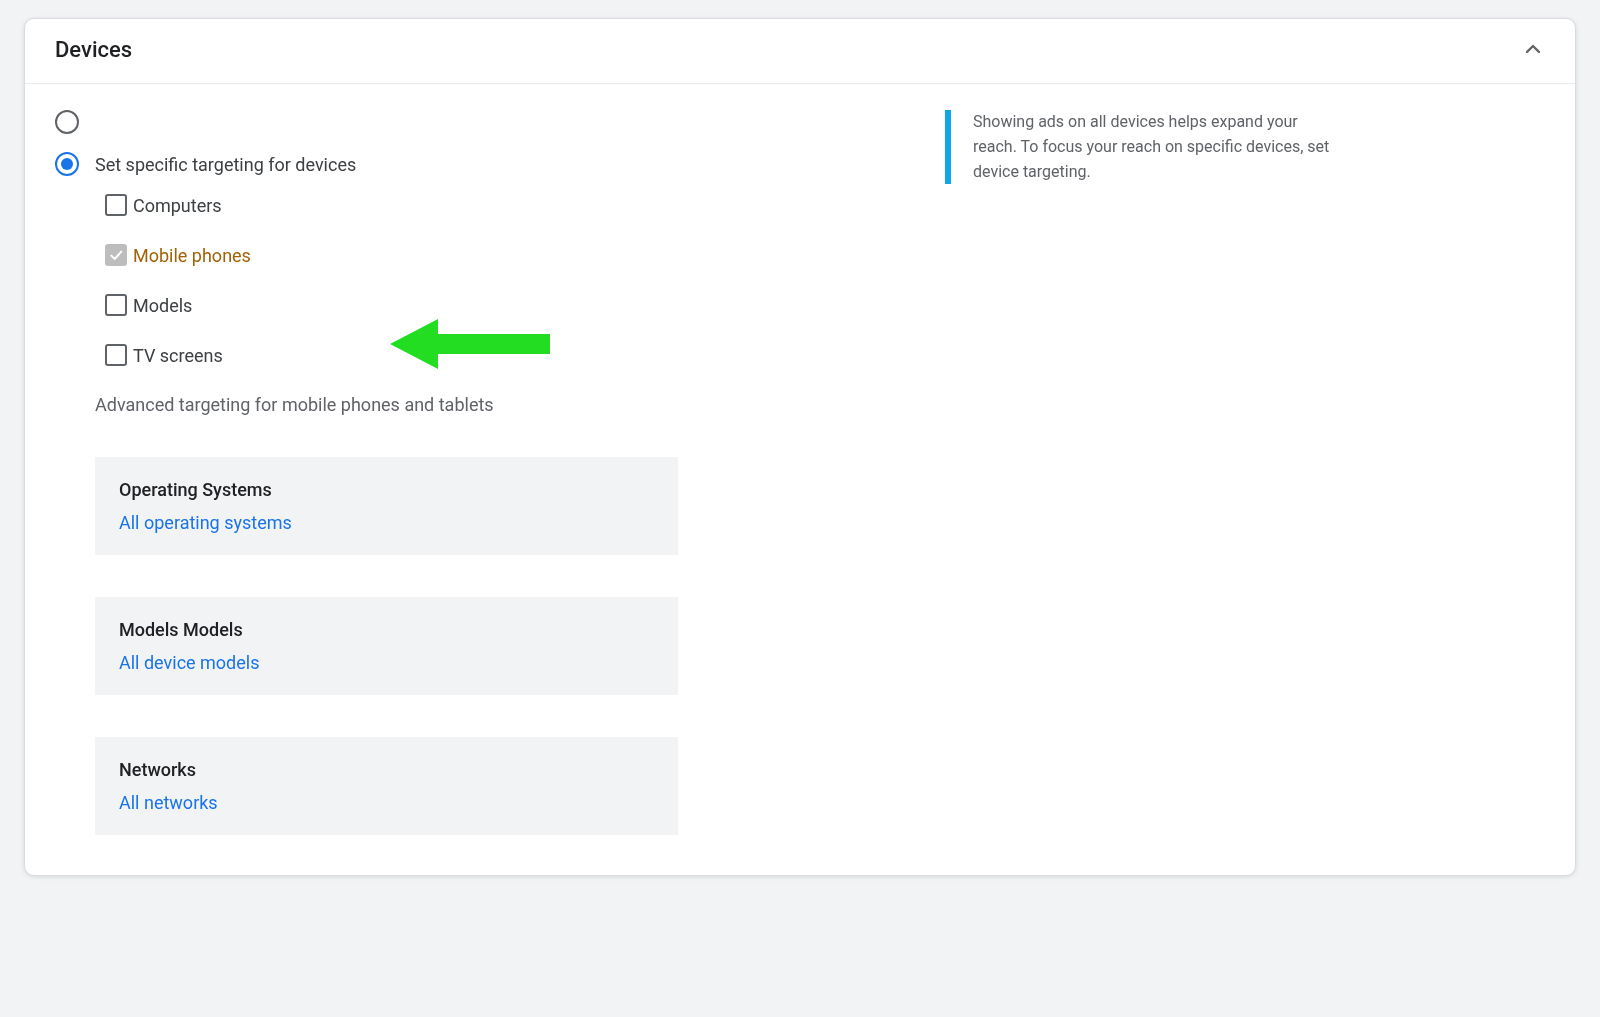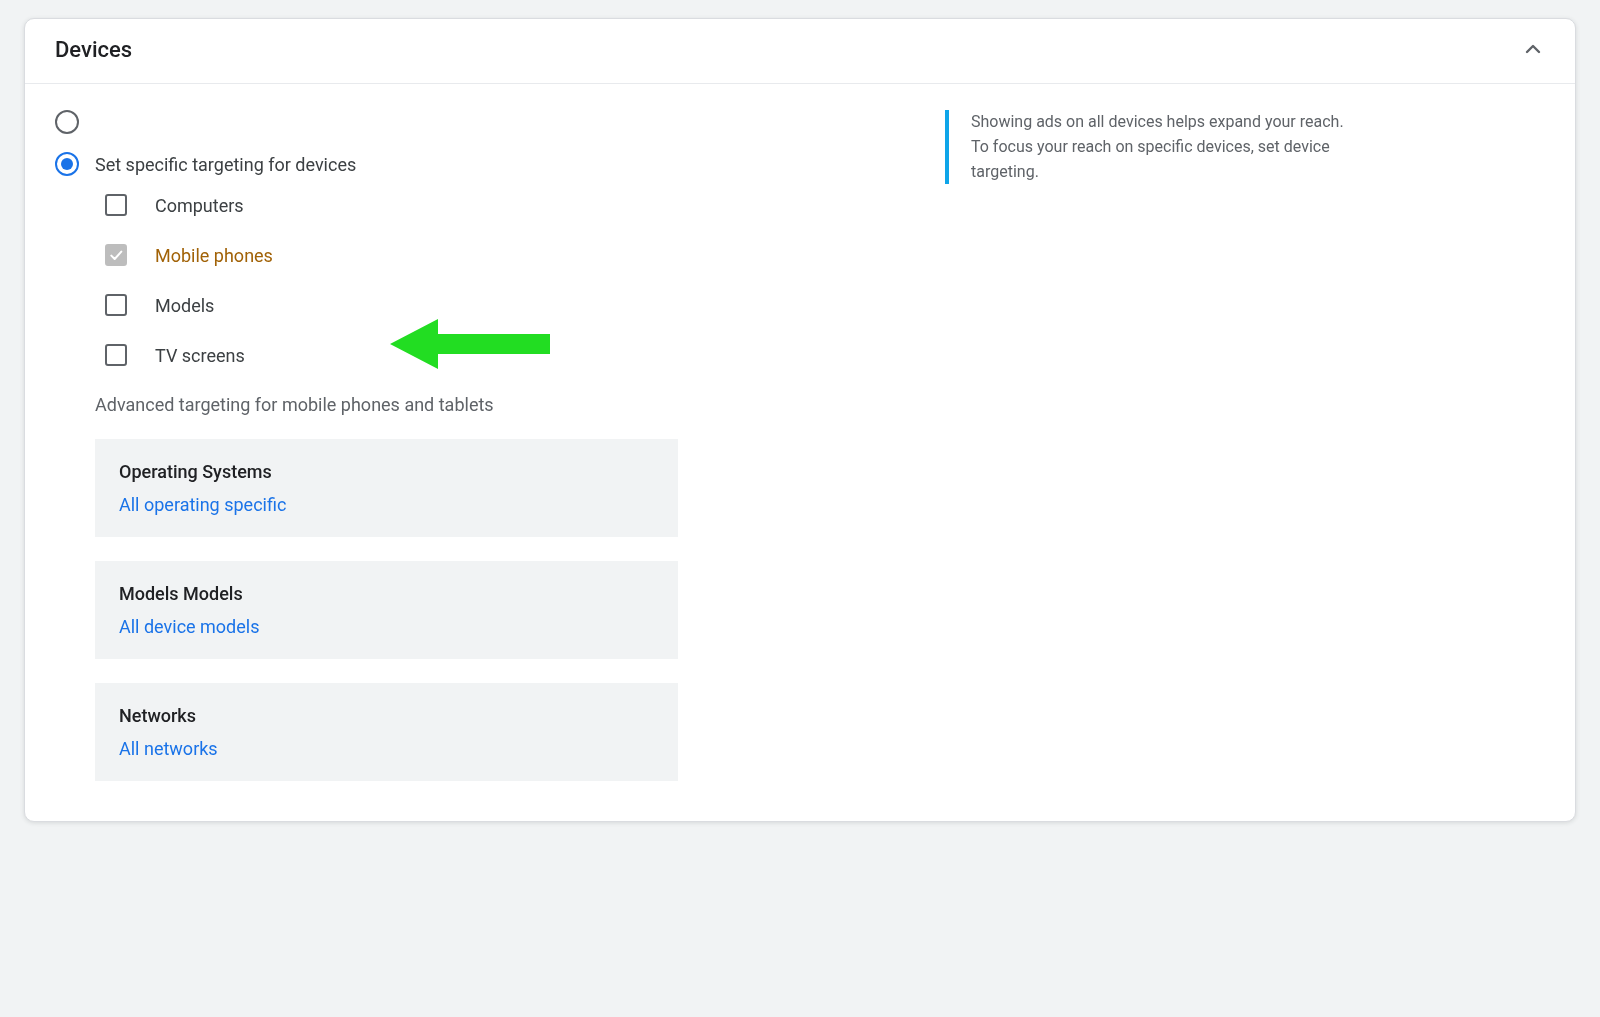--- a/index.html
+++ b/index.html
@@ -36,21 +36,21 @@
     padding: 26px 30px 40px 30px;
   }
   .main-col {
     flex: 1 1 auto;
     max-width: 890px;
     position: relative;
   }
   .side-col {
     width: 400px;
     padding-left: 22px;
-    border-left: 4px solid #0ea5e9;
+    border-left: 6px solid #0ea5e9;
     color: #5f6368;
     font-size: 16px;
     line-height: 1.55;
     align-self: flex-start;
   }
   .radio-row {
     display: flex;
     align-items: center;
     gap: 16px;
     margin-bottom: 18px;
@@ -75,21 +75,21 @@
     font-size: 18px;
     color: #3c4043;
   }
   .device-list {
     margin-left: 50px;
     margin-top: 8px;
   }
   .check-row {
     display: flex;
     align-items: center;
-    gap: 28px;
+    gap: 6px;
     margin-bottom: 28px;
     cursor: pointer;
   }
   .cbox {
     width: 22px; height: 22px;
     border: 2px solid #5f6368;
     border-radius: 3px;
     display: flex;
     align-items: center;
     justify-content: center;
@@ -106,21 +106,21 @@
   }
   .check-label.disabled { color: #a16207; }
   .section-sub {
     margin-top: 18px;
     margin-left: 40px;
     color: #5f6368;
     font-size: 18px;
   }
   .adv-box {
     margin-left: 40px;
-    margin-top: 24px;
+    margin-top: 42px;
     background: #f1f3f4;
     border-radius: 0;
     padding: 22px 24px;
     width: 583px;
   }
   .adv-title {
     font-size: 18px;
     font-weight: 500;
     color: #202124;
     margin-bottom: 12px;
@@ -192,21 +192,21 @@
         <div class="check-row">
           <span class="cbox"></span>
           <span class="check-label">TV screens</span>
         </div>
       </div>
 
       <div class="section-sub">Advanced targeting for mobile phones and tablets</div>
 
       <div class="adv-box">
         <div class="adv-title">Operating Systems</div>
-        <div class="adv-link">All operating specific</div>
+        <div class="adv-link">All operating systems</div>
       </div>
 
       <div class="adv-box">
         <div class="adv-title">Models Models</div>
         <div class="adv-link">All device models</div>
       </div>
 
       <div class="adv-box">
         <div class="adv-title">Networks</div>
         <div class="adv-link">All networks</div>

